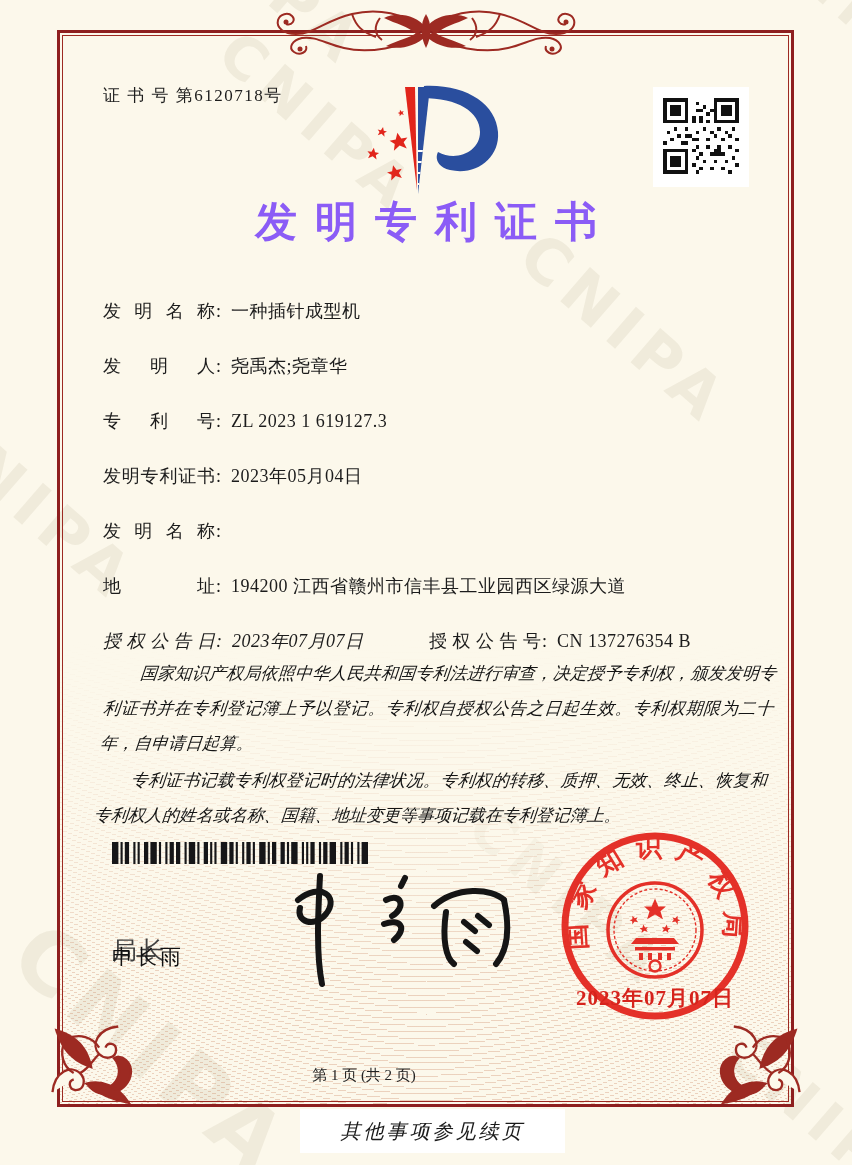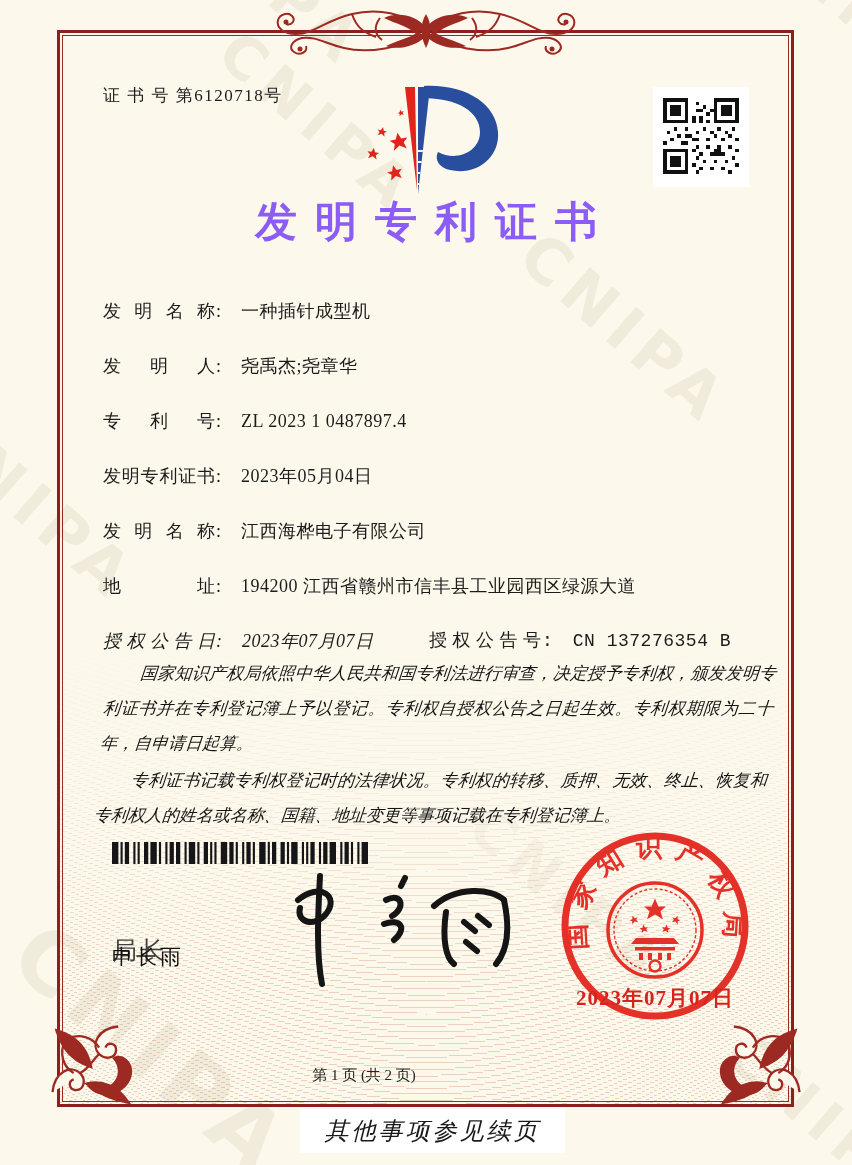--- a/index.html
+++ b/index.html
@@ -29,44 +29,44 @@
   #qrbox svg{position:absolute;left:10px;top:11px;}
   #logo{position:absolute;left:356px;top:82px;z-index:4;}
   #title{position:absolute;left:0;top:194px;width:852px;text-align:center;font-size:42px;font-weight:600;
          color:#8b5cf6;letter-spacing:18px;padding-left:18px;box-sizing:border-box;z-index:4;}
 
   
   #fields{position:absolute;left:103px;top:300px;width:670px;font-size:18px;color:#1c1c1c;z-index:4;}
   .frow{display:flex;align-items:flex-end;line-height:22px;margin-bottom:33px;}
   .flabel{display:inline-block;width:112px;text-align:justify;text-align-last:justify;}
   .colon{margin-left:1px;}
-  .fvalue{margin-left:20px;letter-spacing:0.5px;}
+  .fvalue{margin-left:10px;letter-spacing:0.5px;}
   .grant-group1{display:flex;align-items:baseline;width:326px;font-style:italic;}
-  .grant-group2{display:flex;align-items:baseline;font-family:Liberation Mono, monospace;}
+  .grant-group2{display:flex;align-items:baseline;}
 
   
   #paras{position:absolute;left:100px;top:656px;width:670px;z-index:4;transform:skewX(-5deg);}
   #paras p{margin:0 0 2px 0;font-size:17px;line-height:35px;text-indent:2em;text-align:justify;
            color:#141414;font-style:italic;}
 
   #barcode{position:absolute;left:112px;top:842px;z-index:4;}
 
   #director-title{position:absolute;left:112px;top:934px;font-family:"Liberation Sans","DejaVu Sans",sans-serif;
     font-size:25px;color:#404040;letter-spacing:3px;z-index:4;}
   #director-name{position:absolute;left:112px;top:943px;font-family:"Liberation Sans","DejaVu Sans",sans-serif;
     font-size:21px;color:#111;letter-spacing:3px;z-index:4;}
   #signature{position:absolute;left:268px;top:870px;z-index:4;}
 
   #seal{position:absolute;left:550px;top:826px;z-index:5;}
   #seal-date{position:absolute;left:552px;top:984px;width:206px;text-align:center;font-size:21px;font-weight:bold;
     color:#d6231c;letter-spacing:1px;z-index:6;}
 
   #pageno{position:absolute;left:0;top:1066px;width:728px;text-align:center;font-size:15px;color:#222;z-index:4;}
   #contbox{position:absolute;left:300px;top:1109px;width:265px;height:44px;background:#ffffff;z-index:6;
-    text-align:center;line-height:44px;font-size:24px;font-style:italic;letter-spacing:3px;color:#1a1a1a;}
+    text-align:center;line-height:44px;font-size:20px;font-style:italic;letter-spacing:3px;color:#1a1a1a;}
 </style>
 </head>
 <body>
 
 <div id="page">
 
   <svg width="0" height="0" style="position:absolute">
       <defs>
     <path id="st" d="M0,-10 L2.94,-3.09 L9.51,-3.09 L4.76,1.18 L6.88,8.09 L0,3.82 L-6.88,8.09 L-4.76,1.18 L-9.51,-3.09 L-2.94,-3.09 Z"></path>
   </defs>
@@ -251,31 +251,30 @@
       <span class="fvalue">一种插针成型机</span>
     </div>
     <div class="frow">
       <span class="flabel">发明人</span>
         <span class="colon">:</span>
       <span class="fvalue">尧禹杰;尧章华</span>
     </div>
     <div class="frow">
       <span class="flabel">专利号</span>
         <span class="colon">:</span>
-      <span class="fvalue">ZL 2023 1 0487897.4</span>
+      <span class="fvalue">ZL 2023 1 619127.3</span>
     </div>
     <div class="frow">
       <span class="flabel">发明专利证书</span>
         <span class="colon">:</span>
       <span class="fvalue">2023年05月04日</span>
     </div>
     <div class="frow">
       <span class="flabel">发明名称</span>
         <span class="colon">:</span>
-      <span class="fvalue">江西海桦电子有限公司</span>
     </div>
     <div class="frow">
       <span class="flabel">地址</span>
         <span class="colon">:</span>
       <span class="fvalue">194200 江西省赣州市信丰县工业园西区绿源大道</span>
     </div>
     <div class="frow">
       <span class="grant-group1">
         <span class="flabel">授权公告日</span>
           <span class="colon">:</span>

